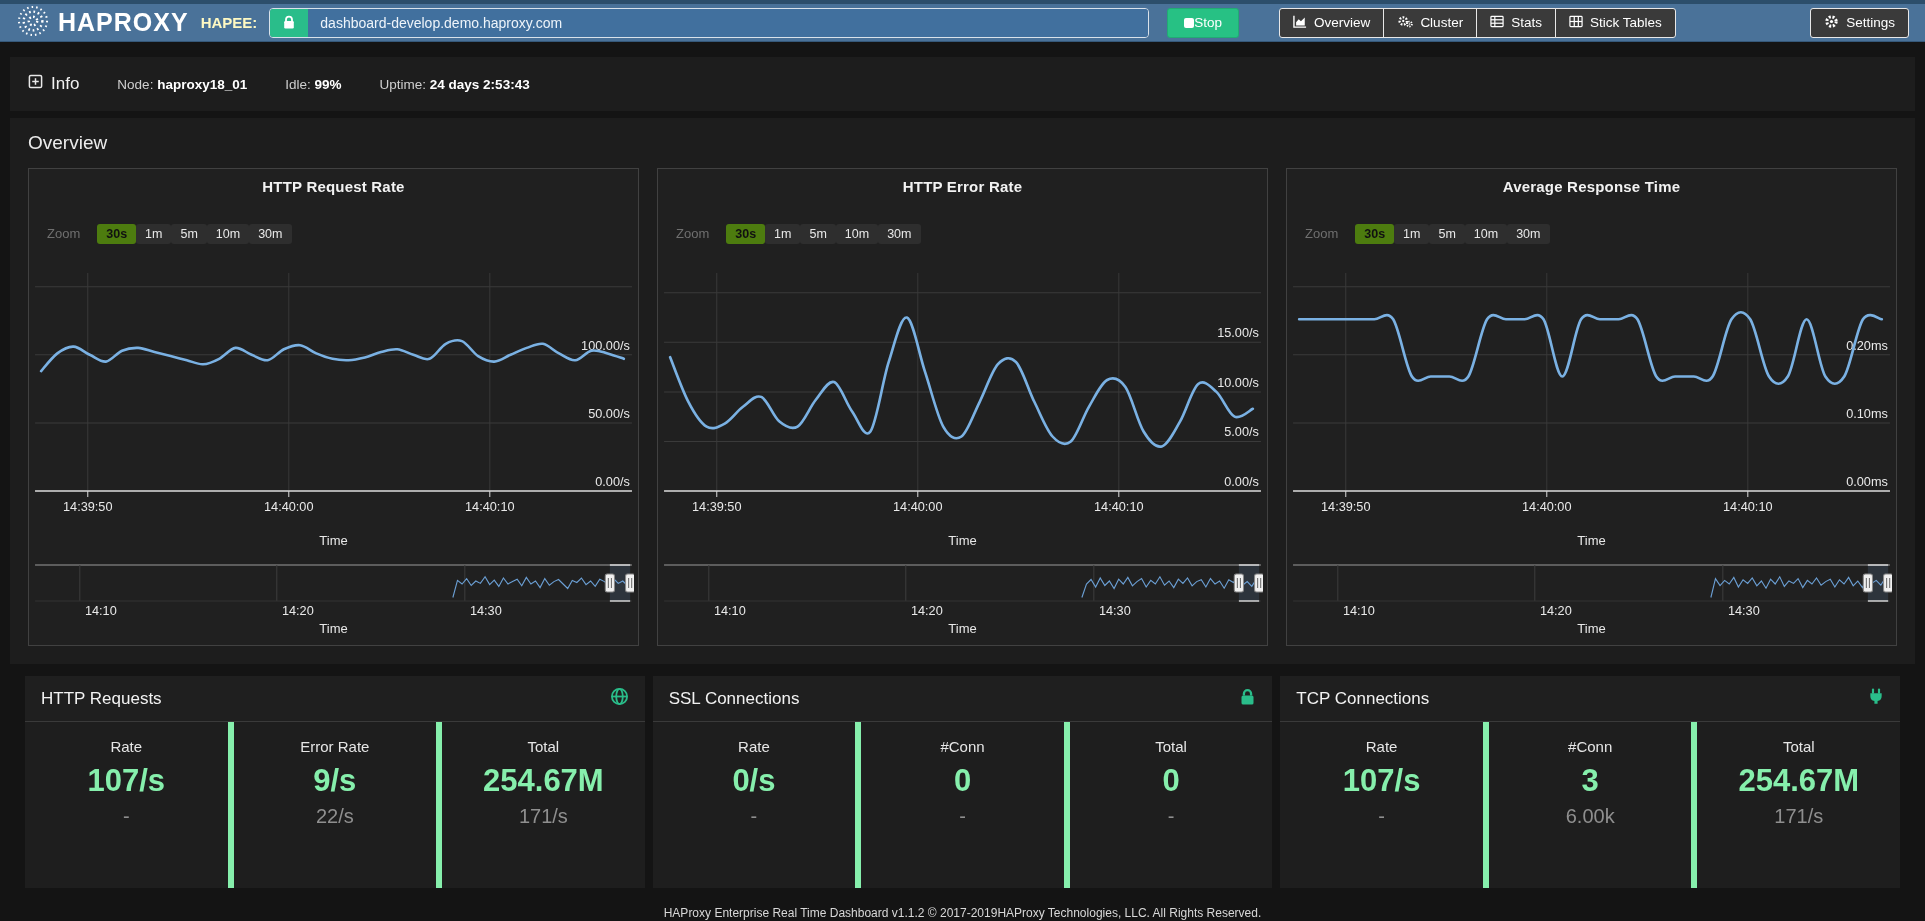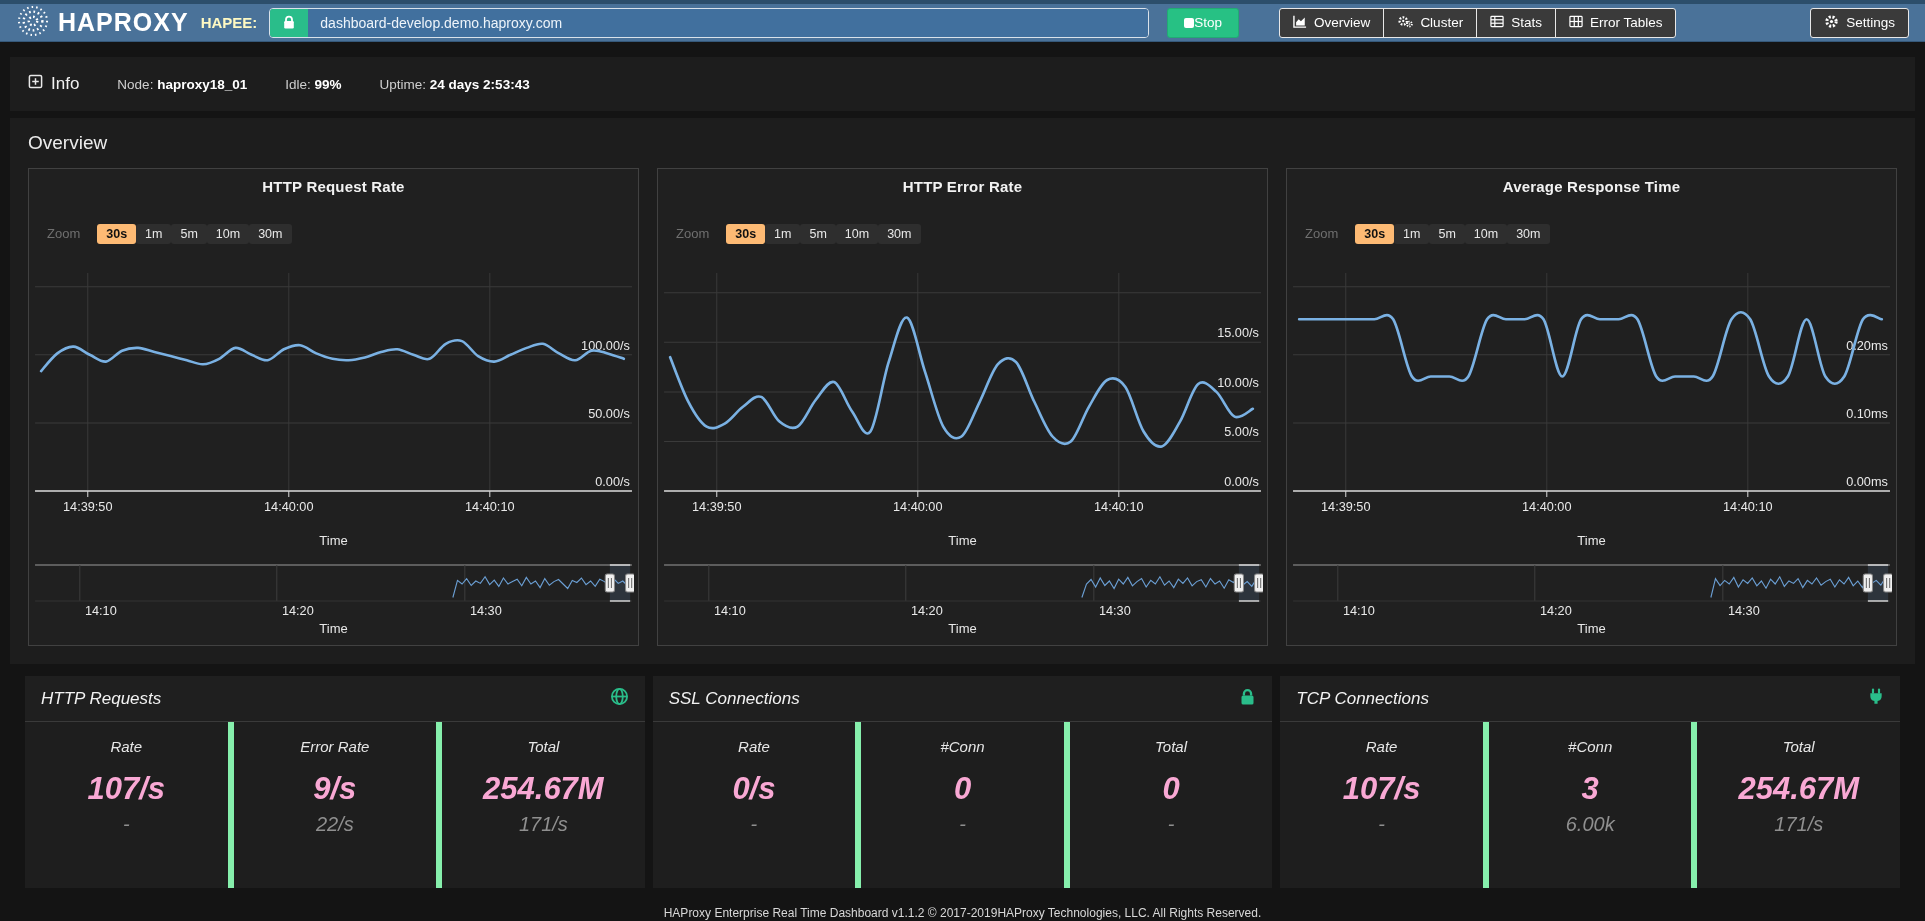--- a/index.html
+++ b/index.html
@@ -54,38 +54,38 @@
   .info-right { margin-left:auto; display:flex; align-items:center; gap:32px; }
   .tp-title { font-size:17px; color:#f0f0f0; }
   .overview-panel { background:#1d1d1d; margin-top:22px; padding:14px 18px 18px 18px; }
   .section-title { font-size:19px; font-weight:normal; color:#ececec; }
   .charts-row { display:grid; grid-template-columns:1fr 1fr 1fr; gap:18px; margin-top:14px; }
   .chart-card { background:#202020; border:1px solid #414141; padding:9px 4px 8px 4px; }
   .chart-title { text-align:center; font-size:15px; font-weight:bold; color:#f2f2f2; letter-spacing:.2px; }
   .zoom-row { display:flex; align-items:center; gap:15px; padding:0 14px; margin-top:26px; height:24px; }
   .zoom-label { font-size:13px; color:#6f6f6f; margin-right:2px; }
   .zoom-btn { font-size:12.5px; padding:3px 9px; border-radius:3px; background:#2e2e2e; color:#e8e8e8; cursor:pointer; }
-  .zoom-btn.active { background:#fdba74; color:#111; font-weight:bold; }
+  .zoom-btn.active { background:#4d7c0f; color:#111; font-weight:bold; }
   .main-chart { margin-top:6px; }
   .main-chart svg, .nav-chart svg { display:block; width:100%; }
   .time-label { text-align:center; font-size:13px; color:#e8e8e8; height:16px; }
   .nav-chart { margin-top:10px; }
   
-  .stats-row { display:grid; grid-template-columns:1fr 1fr 1fr; gap:8px; margin:12px 15px 0 15px;font-style:italic; }
+  .stats-row { display:grid; grid-template-columns:1fr 1fr 1fr; gap:8px; margin:12px 15px 0 15px; }
   .stat-card { background:#1e1e1e; }
   .stat-header {
     display:flex; align-items:center; justify-content:space-between;
     padding:0 16px; height:46px; border-bottom:1px solid #3a3a3a; background:#1f1f1f;
   }
   .stat-title { font-size:17px; color:#f2f2f2; }
   .stat-body { display:flex; height:166px; }
   .stat-col { flex:1; text-align:center; padding-top:16px; }
   .stat-col + .stat-col { border-left:6px solid #86efac; }
   .stat-label { font-size:15px; color:#e6e6e6; }
-  .stat-value { font-size:31px; font-weight:bold; color:#f9a8d4; margin-top:16px; }
+  .stat-value { font-size:31px; font-weight:bold; color:#86efac; margin-top:8px; }
   .stat-sub { font-size:20px; color:#8f8f8f; margin-top:6px; }
   .footer { text-align:center; font-size:12px; color:#d8d8d8; padding:18px 0 14px 0; }
 </style>
 </head>
 <body>
 
 <header class="navbar">
   <div class="brand">
     <span>
       <svg width="34" height="34" viewBox="0 0 40 40">
@@ -152,21 +152,21 @@
       <span>
         <svg width="14" height="13" viewBox="0 0 16 15">
             <g stroke="#fff" stroke-width="1.4" fill="none">
               <rect x="1" y="1.5" width="14" height="12" rx="1"></rect>
               <line x1="1" y1="7.5" x2="15" y2="7.5"></line>
               <line x1="6" y1="1.5" x2="6" y2="13.5"></line>
               <line x1="10.7" y1="1.5" x2="10.7" y2="13.5"></line>
             </g>
           </svg>
       </span>
-      <span>Error Tables</span>
+      <span>Stick Tables</span>
     </button>
   </nav>
   <button class="settings-btn">
     <span>
       <svg width="15" height="15" viewBox="0 0 16 16">
           <circle cx="8" cy="8" r="5" fill="none" stroke="#fff" stroke-width="3.2" stroke-dasharray="2.2 1.8"></circle>
           <circle cx="8" cy="8" r="1.7" fill="#fff"></circle>
         </svg>
     </span>
     <span>Settings</span>

